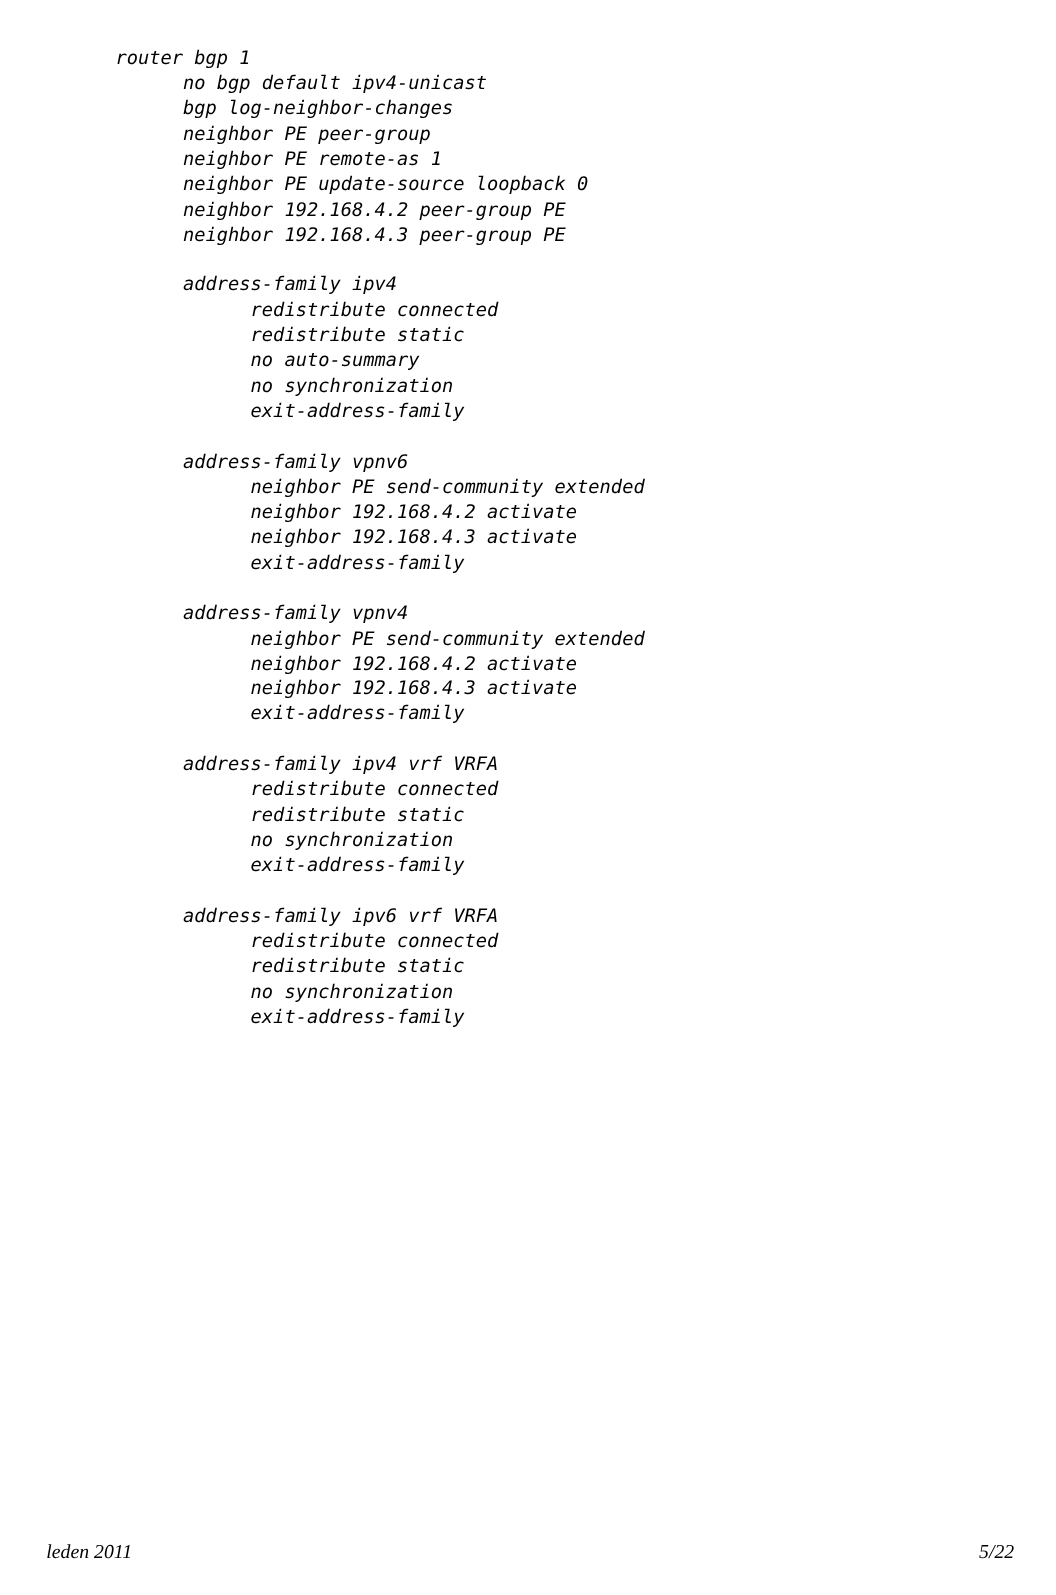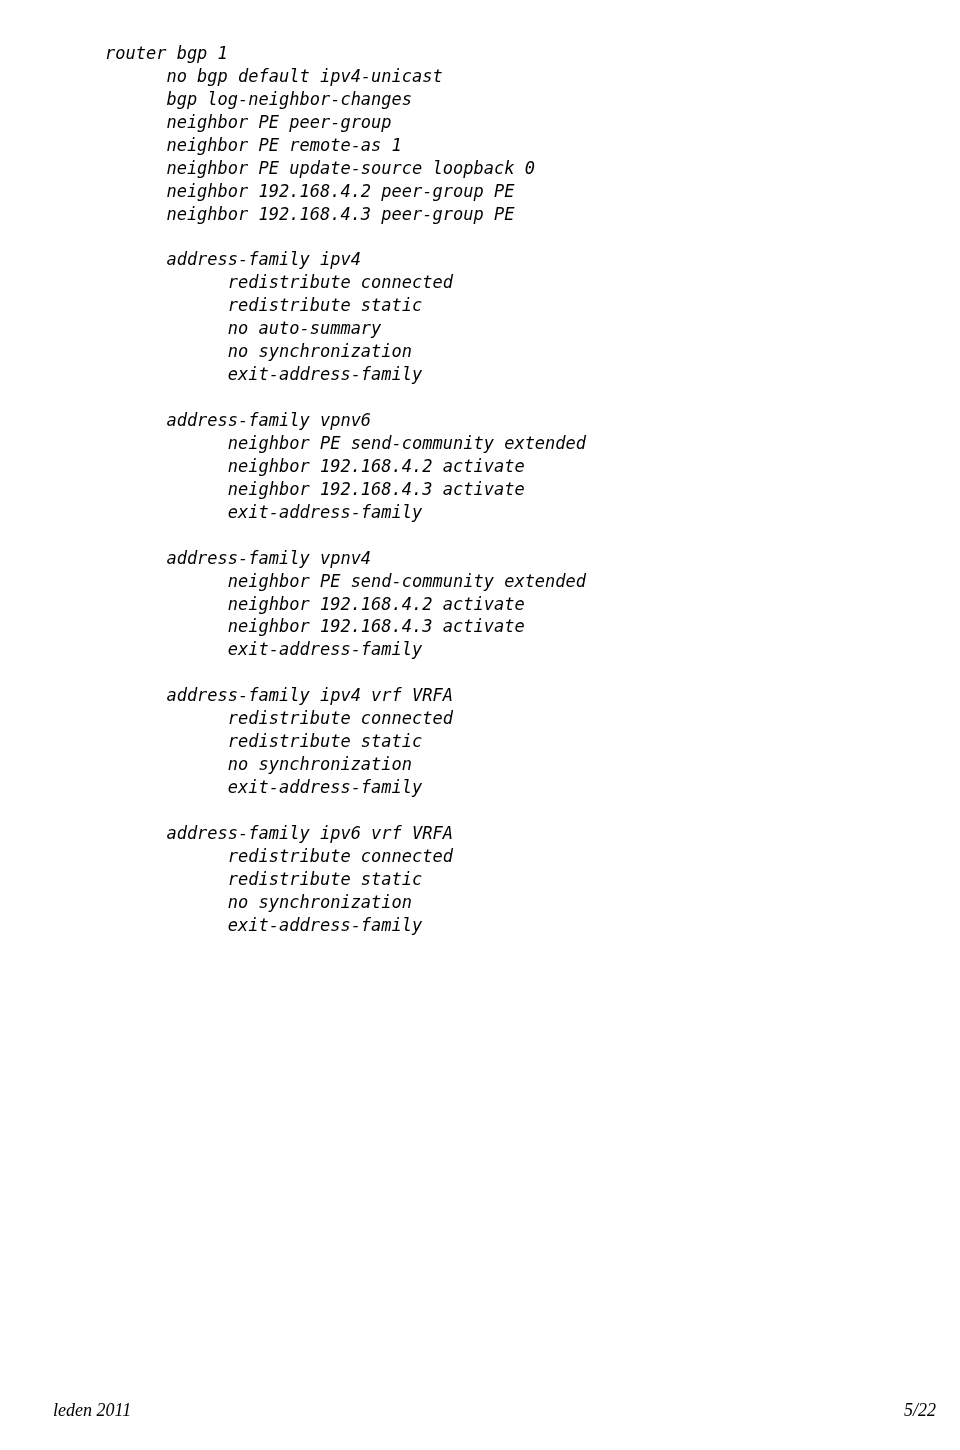--- a/index.html
+++ b/index.html
@@ -31,24 +31,24 @@
     bottom: 28px;
     left: 0;
     width: 960px;
     display: flex;
     justify-content: space-between;
     font-family: Georgia, "Times New Roman", serif;
     font-size: 18px;
     color: #000;
   }
   .footer-left {
-    padding-left: 53px;
+    padding-left: 42px;
   }
   .footer-right {
-    padding-right: 24px;
+    padding-right: 38px;
   }
 </style>
 </head>
 <body>
 
 <div class="page">
   <div class="config" id="config-block">router bgp 1
       no bgp default ipv4-unicast
       bgp log-neighbor-changes
       neighbor PE peer-group

